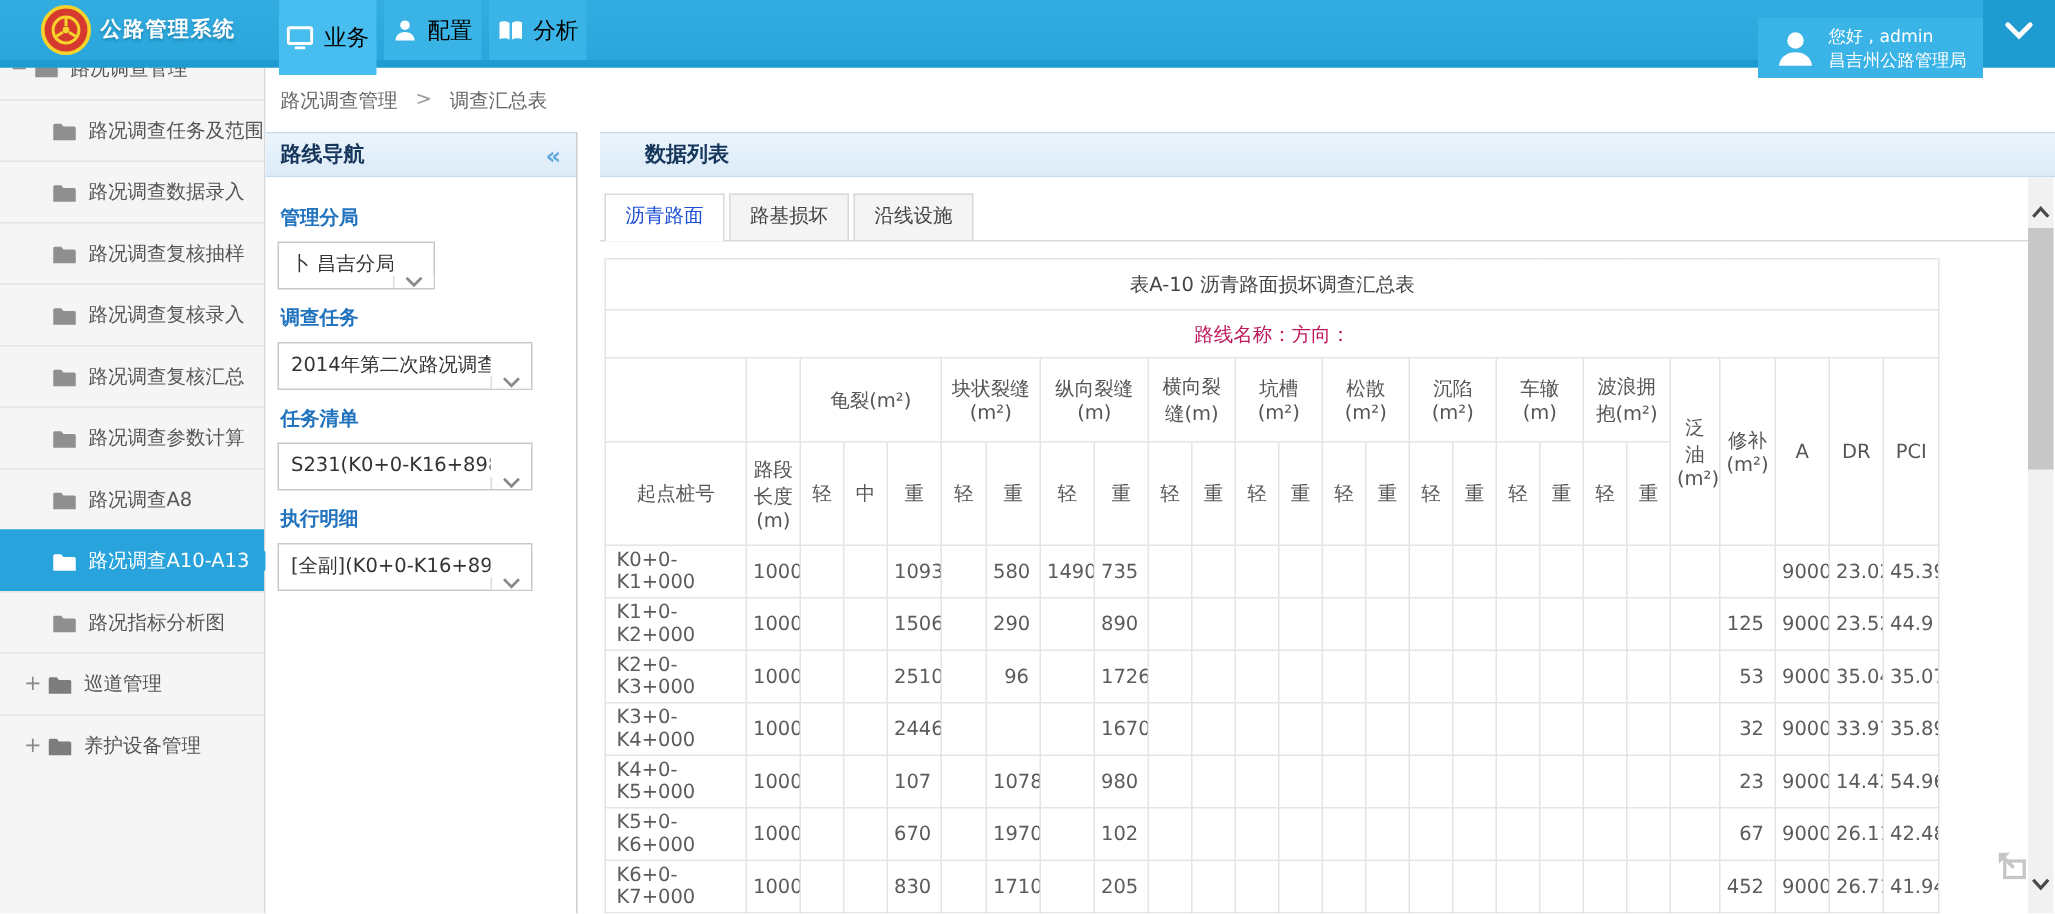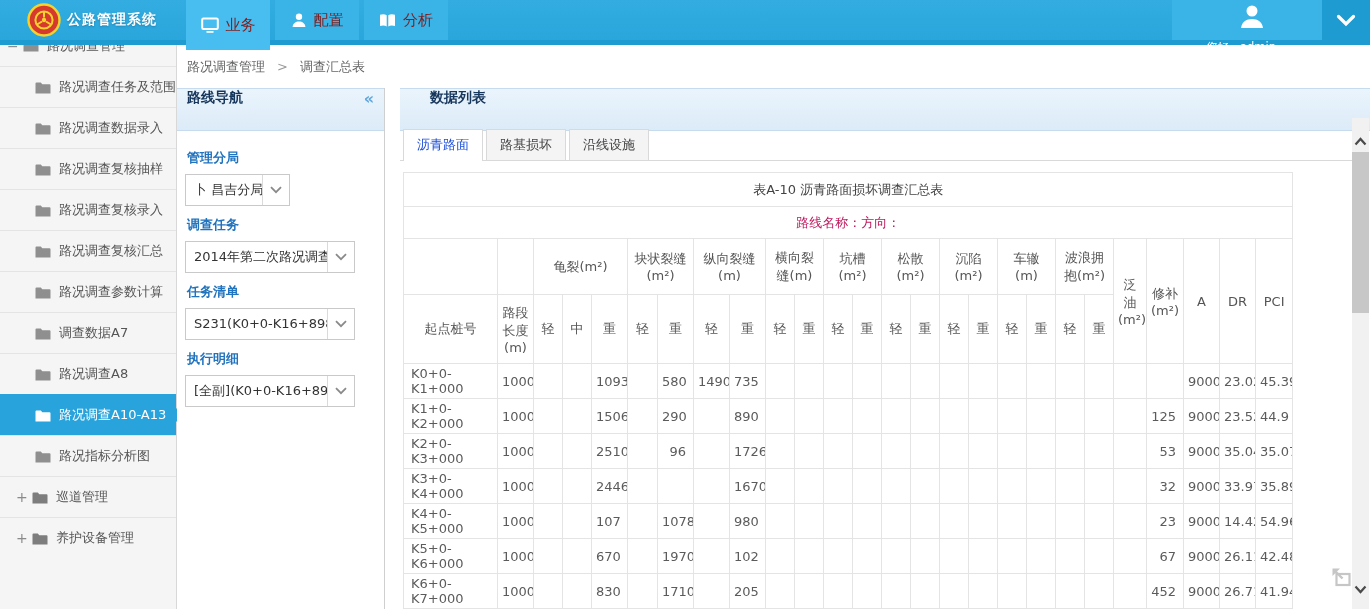--- a/index.html
+++ b/index.html
@@ -7,26 +7,26 @@
   .app { position:relative; width:1370px; height:609px; overflow:hidden; background:#fff; }
 
   
   .top-header { position:absolute; left:0; top:0; width:1370px; height:45px;
     background:linear-gradient(180deg,#33ADE1,#28A5DB); z-index:6; }
   .header-strip { position:absolute; left:0; top:40px; width:100%; height:5px; background:#1E9BD0; }
   .brand { position:absolute; left:0; top:0; width:176px; height:40px; display:flex; align-items:center; padding-left:27px; }
   .brand-title { color:#fff; font-size:14px; font-weight:bold; letter-spacing:1px; margin-left:6px;
     text-shadow:0 1px 2px rgba(0,60,90,.35); white-space:nowrap; }
   .top-nav { position:absolute; left:186px; top:0; height:50px; display:flex; z-index:3; }
-  .top-tab { width:84px; height:40px; margin-right:5px; display:flex; align-items:center; justify-content:center;
-    gap:7px; color:#7f1d1d; font-size:15px; background:#3AB3E7; cursor:pointer; }
+  .top-tab { width:65px; height:40px; margin-right:5px; display:flex; align-items:center; justify-content:center;
+    gap:7px; color:#000000; font-size:15px; background:#3AB3E7; cursor:pointer; }
   .top-tab.active { background:#48BEF0; height:50px; }
   .nav-ico { display:flex; align-items:center; }
-  .user-panel { position:absolute; left:1172px; top:0; width:150px; height:40px; background:#3AB3E7;
-    display:flex; align-items:center; gap:7px; padding-left:10px; cursor:pointer;flex-direction:column; }
+  .user-panel { position:absolute; left:1172px; top:12px; width:150px; height:40px; background:#3AB3E7;
+    display:flex; align-items:center; gap:7px; padding-left:10px; cursor:pointer; }
   .user-text { color:#fff; font-size:11.5px; line-height:1.4; white-space:nowrap; }
   .header-caret { position:absolute; left:1322px; top:0; width:48px; height:40px; background:#1E9BD0;
     display:flex; align-items:center; justify-content:center; cursor:pointer; }
 
   
   .breadcrumb { position:absolute; left:177px; top:45px; width:1193px; height:43px; background:#fff;
     display:flex; align-items:center; padding-left:10px; font-size:13px; color:#666; z-index:2; }
   .bc-sep { margin:0 12px; color:#999; }
 
   
@@ -39,31 +39,31 @@
   .side-item.sub { padding-left:35px; }
   .side-item.parent { padding-left:7px; }
   .side-item.group { padding-left:16px; }
   .toggle { width:16px; color:#8a8a8a; font-size:14px; line-height:1; }
   .folder { display:flex; margin-right:8px; }
   .side-item.active { background:#29A3DC; color:#fff; border-top-color:#29A3DC; }
   .active-arrow { position:absolute; right:-7px; top:50%; margin-top:-7px; width:0; height:0;
     border-top:7px solid transparent; border-bottom:7px solid transparent; border-left:7px solid #29A3DC; }
 
   
-  .panel-head { height:43px; background:linear-gradient(180deg,#EAF4FC,#DCEBF8);
+  .panel-head { height:30px; background:linear-gradient(180deg,#EAF4FC,#DCEBF8);
     border-top:1px solid #C7DBEE; border-bottom:1px solid #C7DBEE;
-    display:flex; align-items:flex-start; font-size:14px; font-weight:bold; color:#17365C; }
+    display:flex; align-items:center; font-size:14px; font-weight:bold; color:#17365C; }
   .nav-panel { position:absolute; left:177px; top:88px; width:208px; height:521px; background:#fff;
     border-right:1px solid #CFCFCF; z-index:2; }
   .nav-panel .panel-head { padding-left:10px; }
   .collapse { margin-left:auto; margin-right:10px; color:#5FA8DE; font-size:16px; font-weight:bold; cursor:pointer; }
   .np-body { padding:10px 0 0 8px; }
   .field { margin-bottom:10px; }
   .f-label { color:#2173BE; font-weight:bold; font-size:13px; margin:8px 0 7px 2px; }
-  .combo { display:flex; height:32px; border:1px solid #C9C9C9; background:#fff; width:170px; cursor:pointer; }
+  .combo { display:flex; height:32px; border:1px solid #C9C9C9; background:#fff; width:170px; cursor:pointer;align-items:flex-end; }
   .combo.narrow { width:105px; }
   .combo-text { flex:1; font-size:13px; color:#333; line-height:30px; padding-left:8px; white-space:nowrap; overflow:hidden; }
   .combo-arrow { width:27px; border-left:1px solid #DADADA; display:flex; align-items:center; justify-content:center; background:#fff; }
 
   .splitter { position:absolute; left:386px; top:88px; width:14px; height:521px; background:#fff; z-index:1; }
 
   .main-panel { position:absolute; left:400px; top:88px; width:970px; height:521px; background:#fff; }
   .main-panel .panel-head { padding-left:30px; }
 
   
@@ -227,28 +227,20 @@
             </svg>
           </span>
           <span class="side-label">路况调查参数计算</span>
         </div>
         <div class="side-item sub">
           <span class="folder">
             <svg width="16" height="13" viewBox="0 0 16 13">
               <path d="M.5 12.5v-10a1 1 0 0 1 1-1h4.3l1.5 1.8h7.2a1 1 0 0 1 1 1v8.2z" fill="#8f8f8f"></path>
             </svg>
           </span>
-          <span class="side-label">调查数据A7</span>
-        </div>
-        <div class="side-item sub">
-          <span class="folder">
-            <svg width="16" height="13" viewBox="0 0 16 13">
-              <path d="M.5 12.5v-10a1 1 0 0 1 1-1h4.3l1.5 1.8h7.2a1 1 0 0 1 1 1v8.2z" fill="#8f8f8f"></path>
-            </svg>
-          </span>
           <span class="side-label">路况调查A8</span>
         </div>
         <div class="side-item sub active">
           <span class="folder">
             <svg width="16" height="13" viewBox="0 0 16 13">
               <path d="M.5 12.5v-10a1 1 0 0 1 1-1h4.3l1.5 1.8h7.2a1 1 0 0 1 1 1v8.2z" fill="#ffffff"></path>
             </svg>
           </span>
           <span class="side-label">路况调查A10-A13</span>
           <i class="active-arrow"></i>

